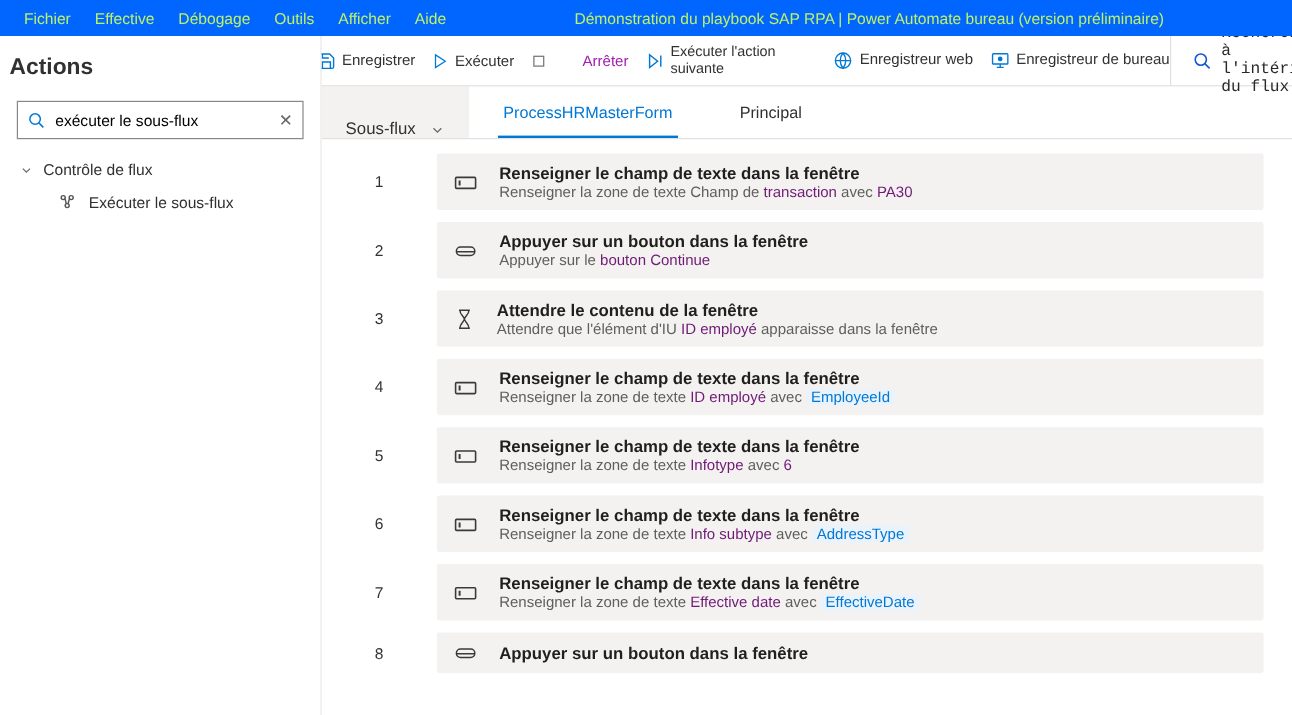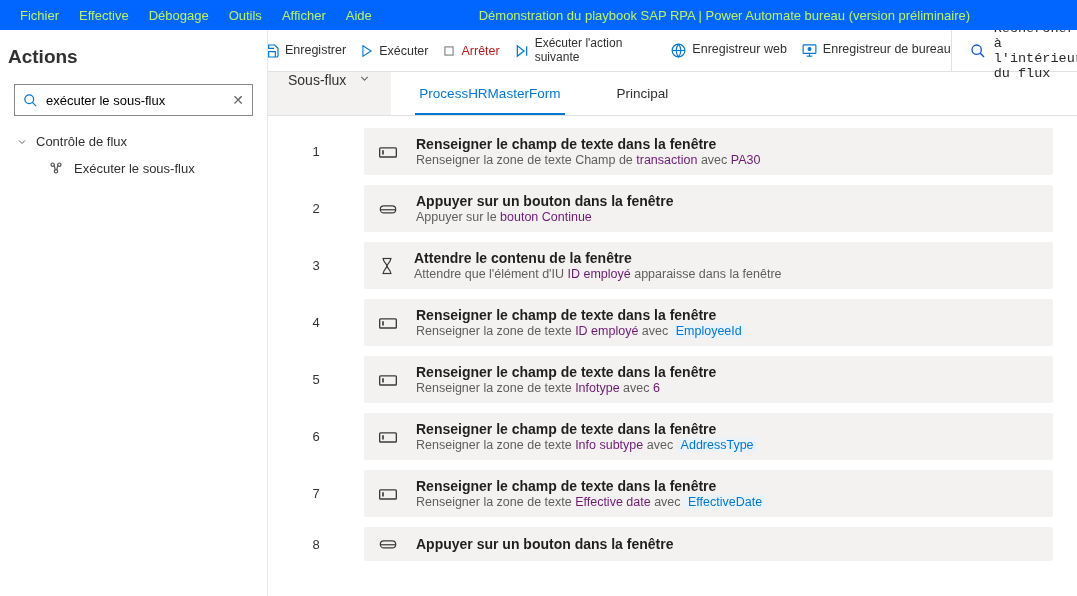--- a/index.html
+++ b/index.html
@@ -129,21 +129,21 @@
   }
   .tabs-row {
     display: flex;
     align-items: stretch;
     height: 44px;
     border-bottom: 1px solid #e1e1e1;
   }
   .subflow-btn {
     background: #f3f2f1;
     display: flex;
-    align-items: flex-start;
+    align-items: flex-end;
     gap: 12px;
     padding: 0 20px;
     font-size: 14px;
     cursor: pointer;
   }
   .tab {
     display: flex;
     align-items: center;
     padding: 0 28px;
     font-size: 13.5px;
@@ -279,21 +279,21 @@
               </svg>
           </span>
           <span>Exécuter</span>
         </div>
         <div class="tool-btn">
           <span class="icon-wrap" style="color:#797775;">
             <svg width="14" height="14" viewBox="0 0 24 24" fill="none" stroke="currentColor" stroke-width="1.8">
                 <rect x="5" y="5" width="14" height="14"></rect>
               </svg>
           </span>
-          <span style="color:#b91c1c;">Arrêter</span>
+          <span style="color:#a21caf;margin-left:24px;">Arrêter</span>
         </div>
         <div class="tool-btn tool-btn-multi">
           <span class="icon-wrap">
             <svg width="16" height="16" viewBox="0 0 24 24" fill="none" stroke="currentColor" stroke-width="1.8">
                 <polygon points="5 4 15 12 5 20 5 4"></polygon>
                 <line x1="19" y1="5" x2="19" y2="19"></line>
               </svg>
           </span>
           <span class="lines">
             <span>Exécuter l'action</span>

